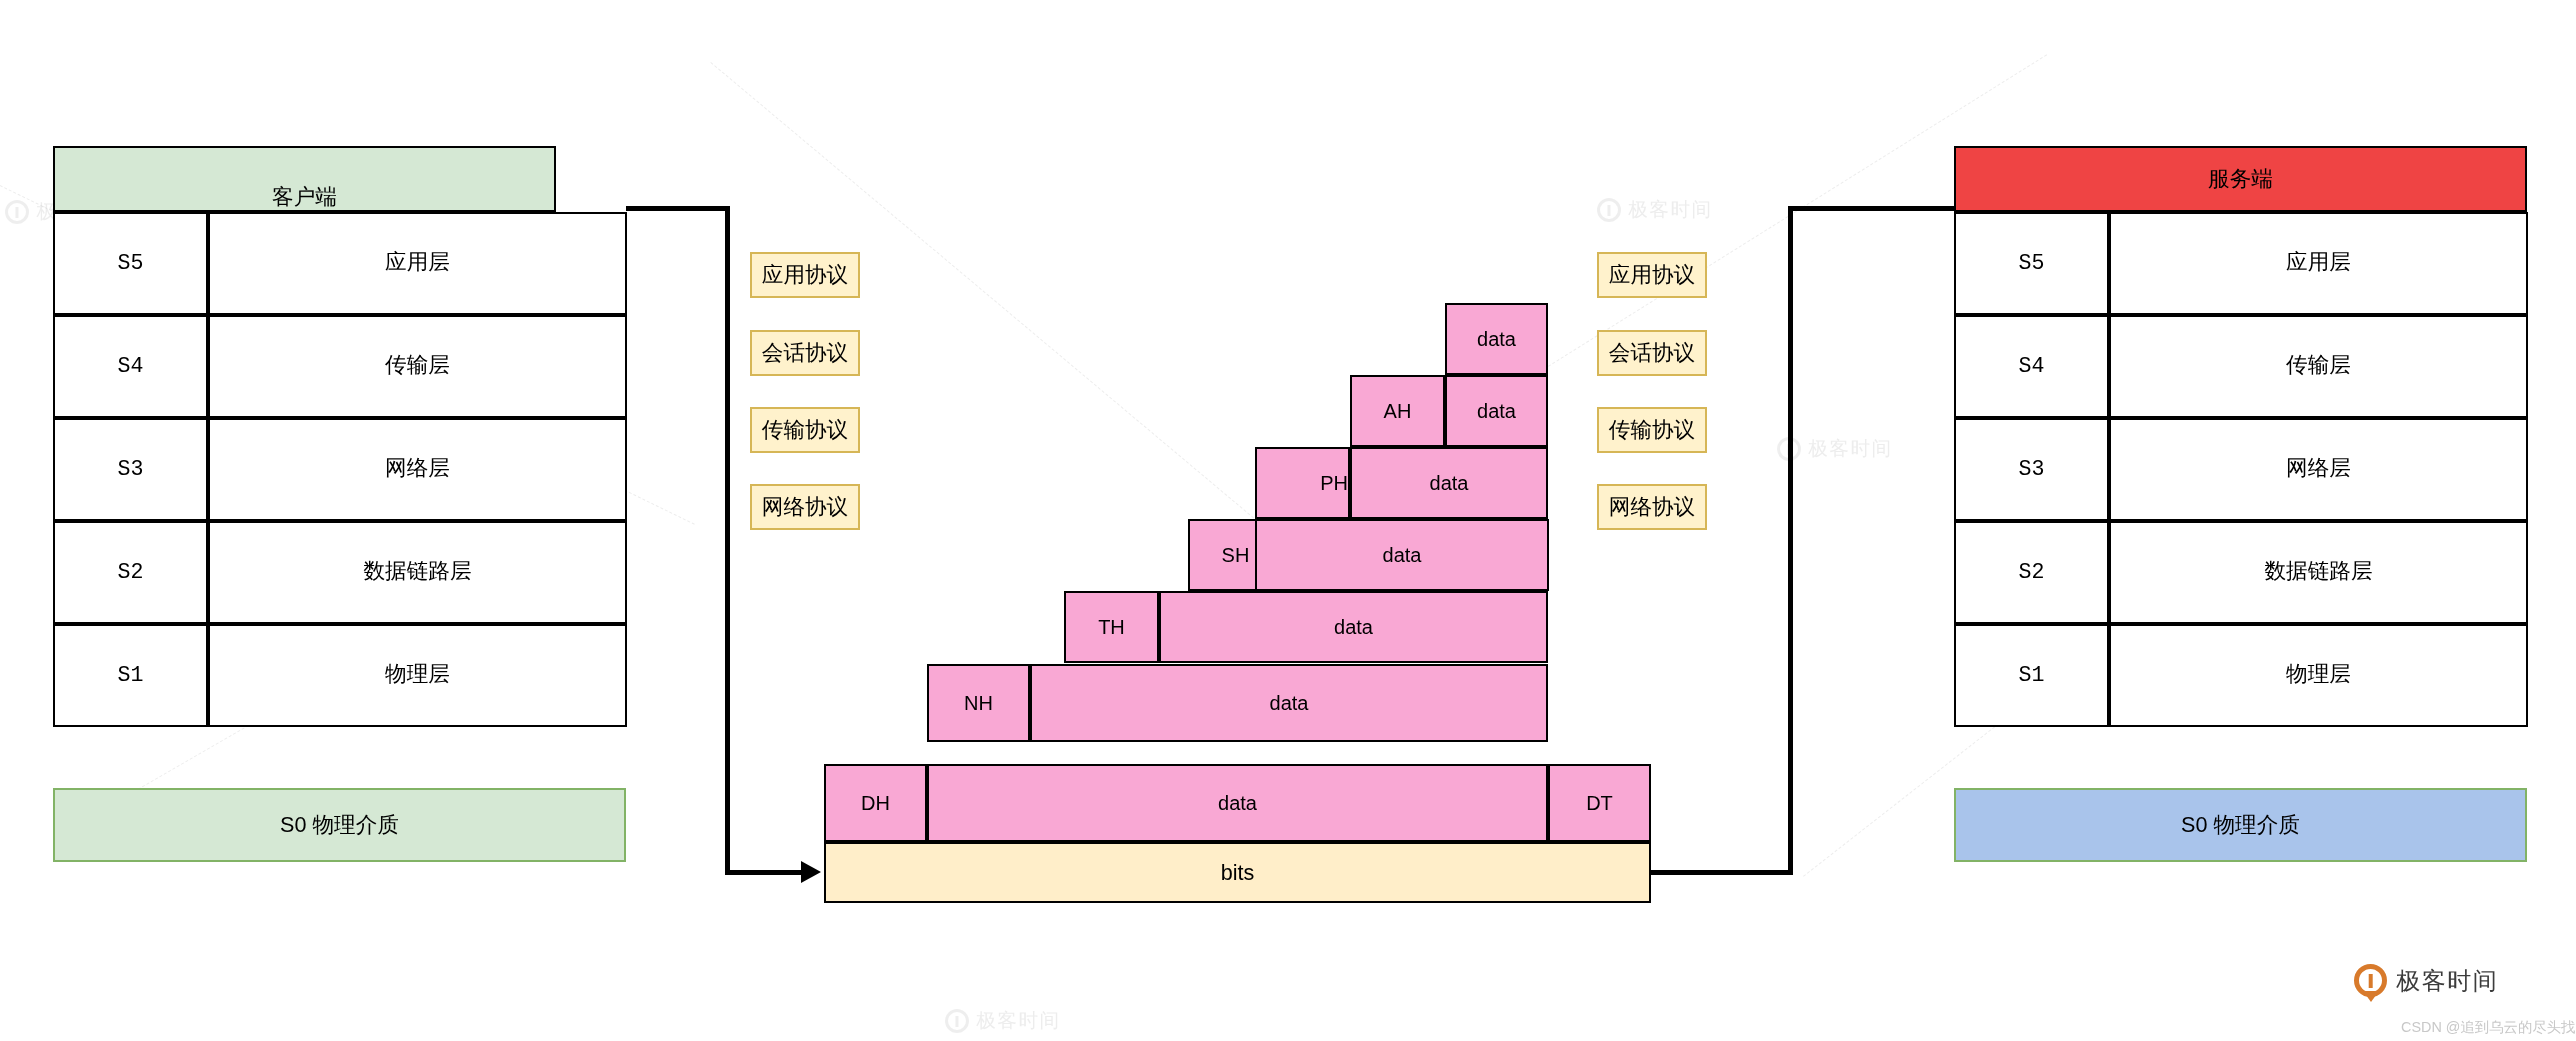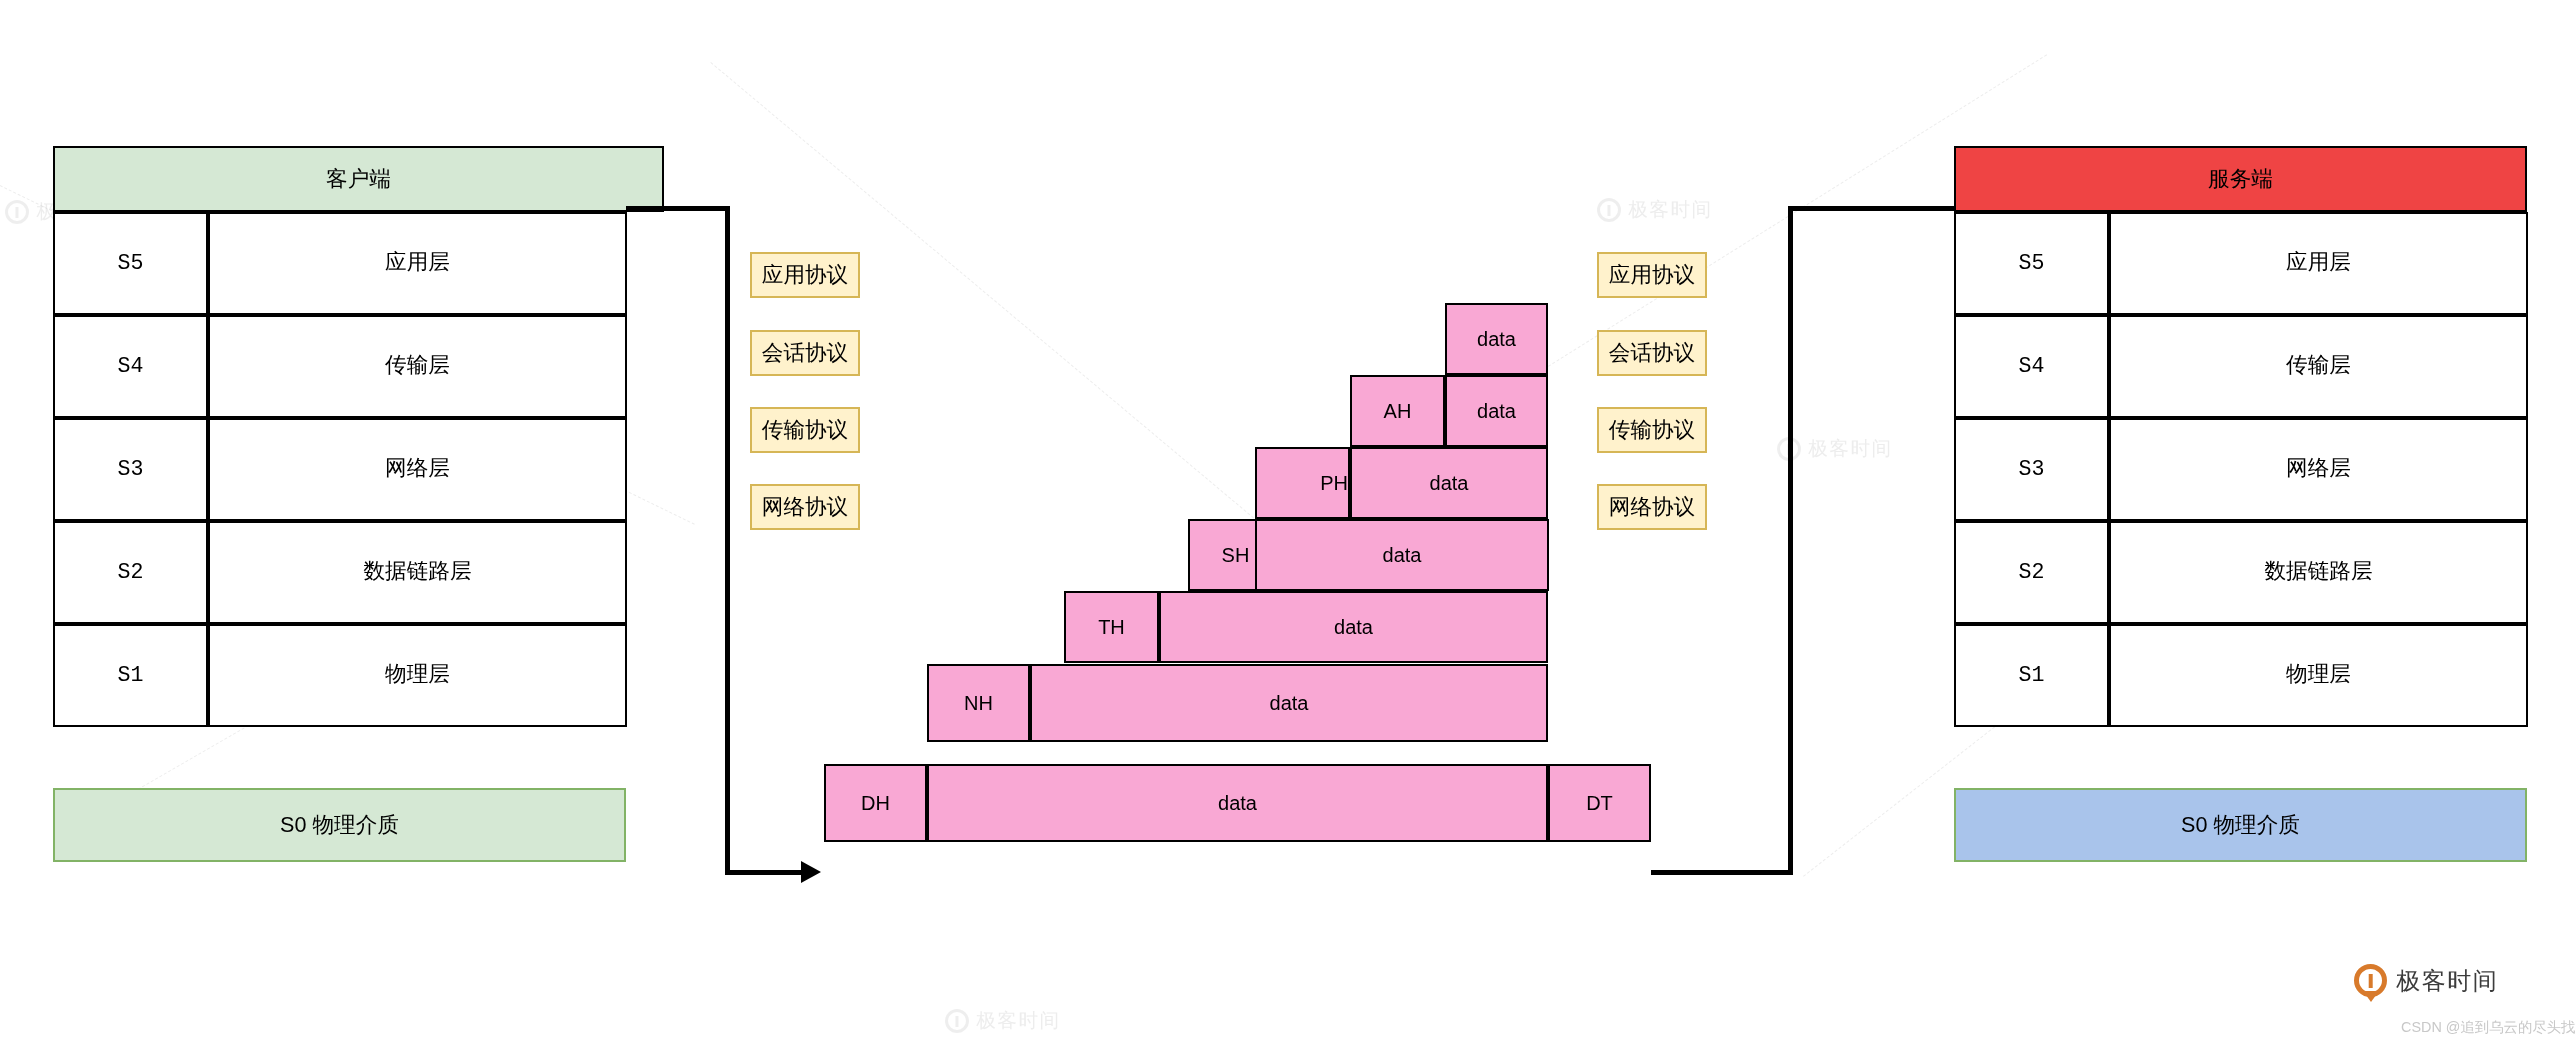--- a/index.html
+++ b/index.html
@@ -214,21 +214,21 @@
   </div>
   <div class="wm" style="left:2035px;top:196px;">
     <span class="wm-mark"></span>
     <span class="wm-text">极客时间</span>
   </div>
   <div class="wm" style="left:945px;top:1007px;">
     <span class="wm-mark"></span>
     <span class="wm-text">极客时间</span>
   </div>
 
-  <div class="box stack-head client cn" style="left:53px; top:146px; width:611px; height:66px;">
+  <div class="box stack-head client cn" style="left:53px; top:146px; width:503px; height:66px;align-items:flex-end;">
     <span>客户端</span>
   </div>
 
   <div class="box stack-cell code" style="left:53px; top:212px; width:155px; height:103px;">
       <span>S5</span>
     </div>
   <div class="box stack-cell cn" style="left:208px; top:212px; width:419px; height:103px;">
       <span>应用层</span>
     </div>
 
@@ -332,20 +332,23 @@
   <div class="box pdu" style="left:824px; top:764px; width:103px; height:78px;text-align:right;">
     <span>DH</span>
   </div>
   <div class="box pdu" style="left:927px; top:764px; width:621px; height:78px;">
     <span>data</span>
   </div>
   <div class="box pdu" style="left:1548px; top:764px; width:103px; height:78px;">
     <span>DT</span>
   </div>
 
+  <div class="box bits" style="left:824px; top:842px; width:827px; height:61px;">
+    <span>bits</span>
+  </div>
 
   <div class="conn" style="left:626px; top:206px;  width:103px; height:4.6px;"></div>
   <div class="conn" style="left:725px; top:206px;  width:4.6px;   height:667px;"></div>
   <div class="conn" style="left:725px; top:870px; width:77px; height:4.6px;"></div>
   <div class="arrow-right" style="left:801px; top:861px;"></div>
 
   <div class="conn" style="left:1651px; top:870px; width:142px; height:4.6px;"></div>
   <div class="conn" style="left:1788px; top:206px;  width:4.6px;   height:669px;"></div>
   <div class="conn" style="left:1788px; top:206px;  width:185px; height:4.6px;"></div>
   <div class="arrow-right" style="left:1971px; top:197px;"></div>

